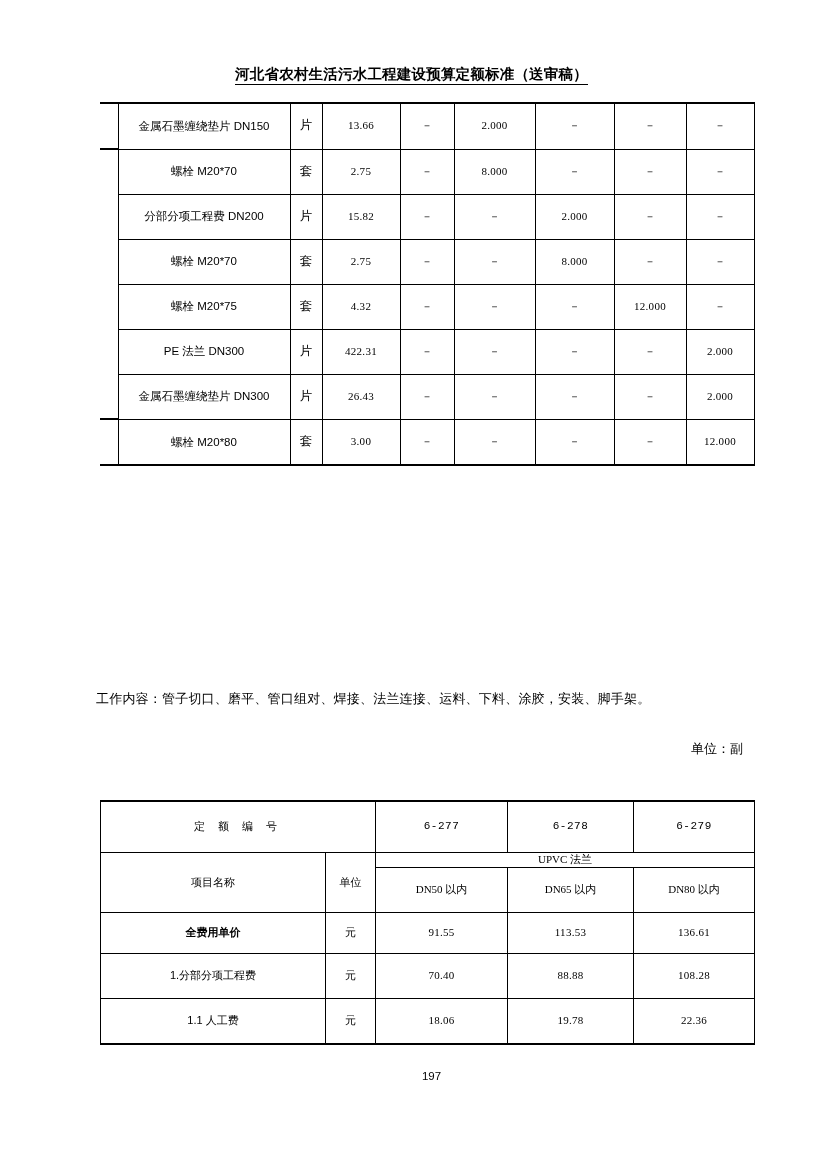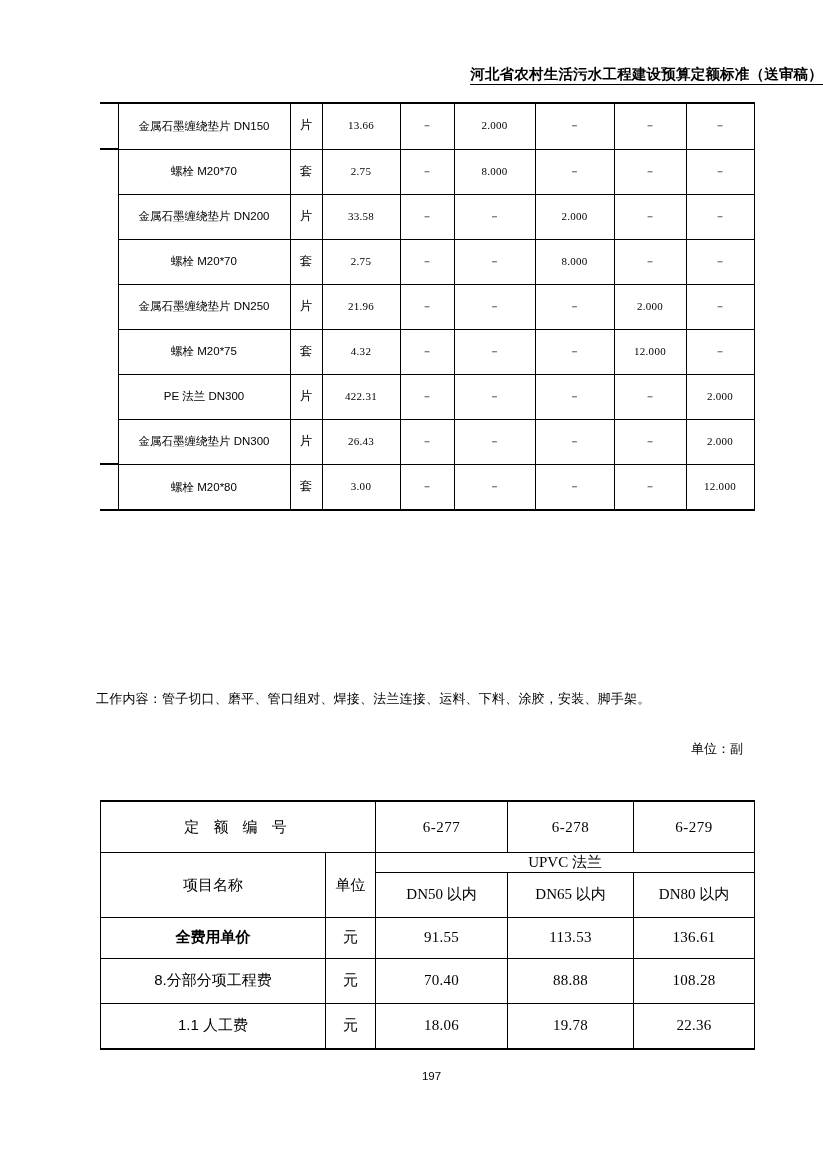--- a/index.html
+++ b/index.html
@@ -15,21 +15,21 @@
     color: #000000;
     overflow: hidden;
   }
 
   
   .doc-title {
     position: absolute;
     left: 0;
     top: 65px;
     width: 823px;
-    text-align: right;
+    text-align: center;
     font-family: "Liberation Sans", "DejaVu Sans", sans-serif;
     font-size: 14.5px;
     font-weight: bold;
     letter-spacing: 0.2px;
   }
   .doc-title span {
     border-bottom: 1px solid #000;
     padding-bottom: 2px;
   }
 
@@ -102,21 +102,21 @@
     font-size: 13px;
   }
 
   
   #table-quota {
     left: 100px;
     top: 800px;
     width: 654px;
   }
   #table-quota td {
-    font-size: 15px;
+    font-size: 11px;
   }
   #table-quota tr:first-child td {
     border-top: 2.5px solid #000;
   }
   #table-quota tr:last-child td {
     border-bottom: 2.5px solid #000;
     margin-top: 13px;
   }
   .q-label {
     font-family: "Liberation Sans","DejaVu Sans",sans-serif;
@@ -139,21 +139,21 @@
   .q-indent {
     text-align: left;
     padding-left: 42px;
   }
   .q-num {
     font-family: "Liberation Serif","DejaVu Serif",serif;
     font-size: 11px;
     letter-spacing: 0.3px;
   }
   .q-code {
-    font-family: Liberation Serif, serif;
+    font-family: Liberation Mono, monospace;
     font-size: 11px;
     letter-spacing: 0.5px;
   }
   .q-sub {
     font-family: "Liberation Serif","DejaVu Serif",serif;
     font-size: 11px;
   }
 
   
   .page-number {
@@ -204,49 +204,38 @@
         <td class="c-unit">套</td>
         <td class="c-num">2.75</td>
         <td class="dash">－</td>
         <td class="c-num">8.000</td>
         <td class="dash">－</td>
         <td class="dash">－</td>
         <td class="dash">－</td>
       </tr>
       <tr>
         <td class="stub"></td>
-        <td class="c-name">金属石墨缠绕垫片 DN200</td>
+        <td class="c-name">分部分项工程费 DN200</td>
         <td class="c-unit">片</td>
-        <td class="c-num">33.58</td>
+        <td class="c-num">15.82</td>
         <td class="dash">－</td>
         <td class="dash">－</td>
         <td class="c-num">2.000</td>
         <td class="dash">－</td>
         <td class="dash">－</td>
       </tr>
       <tr>
         <td class="stub"></td>
         <td class="c-name">螺栓 M20*70</td>
         <td class="c-unit">套</td>
         <td class="c-num">2.75</td>
         <td class="dash">－</td>
         <td class="dash">－</td>
         <td class="c-num">8.000</td>
         <td class="dash">－</td>
-        <td class="dash">－</td>
-      </tr>
-      <tr>
-        <td class="stub"></td>
-        <td class="c-name">金属石墨缠绕垫片 DN250</td>
-        <td class="c-unit">片</td>
-        <td class="c-num">21.96</td>
-        <td class="dash">－</td>
-        <td class="dash">－</td>
-        <td class="dash">－</td>
-        <td class="c-num">2.000</td>
         <td class="dash">－</td>
       </tr>
       <tr>
         <td class="stub"></td>
         <td class="c-name">螺栓 M20*75</td>
         <td class="c-unit">套</td>
         <td class="c-num">4.32</td>
         <td class="dash">－</td>
         <td class="dash">－</td>
         <td class="dash">－</td>
@@ -318,21 +307,21 @@
       <td class="q-sub">DN80 以内</td>
     </tr>
     <tr>
       <td class="q-bold" style="height:40px">全费用单价</td>
       <td class="q-label">元</td>
       <td class="q-num">91.55</td>
       <td class="q-num">113.53</td>
       <td class="q-num">136.61</td>
     </tr>
     <tr>
-      <td class="q-label q-left" style="height:44px">8.分部分项工程费</td>
+      <td class="q-label q-left" style="height:44px">1.分部分项工程费</td>
       <td class="q-label">元</td>
       <td class="q-num">70.40</td>
       <td class="q-num">88.88</td>
       <td class="q-num">108.28</td>
     </tr>
     <tr>
       <td class="q-label q-indent" style="height:44px">1.1 人工费</td>
       <td class="q-label">元</td>
       <td class="q-num">18.06</td>
       <td class="q-num">19.78</td>

